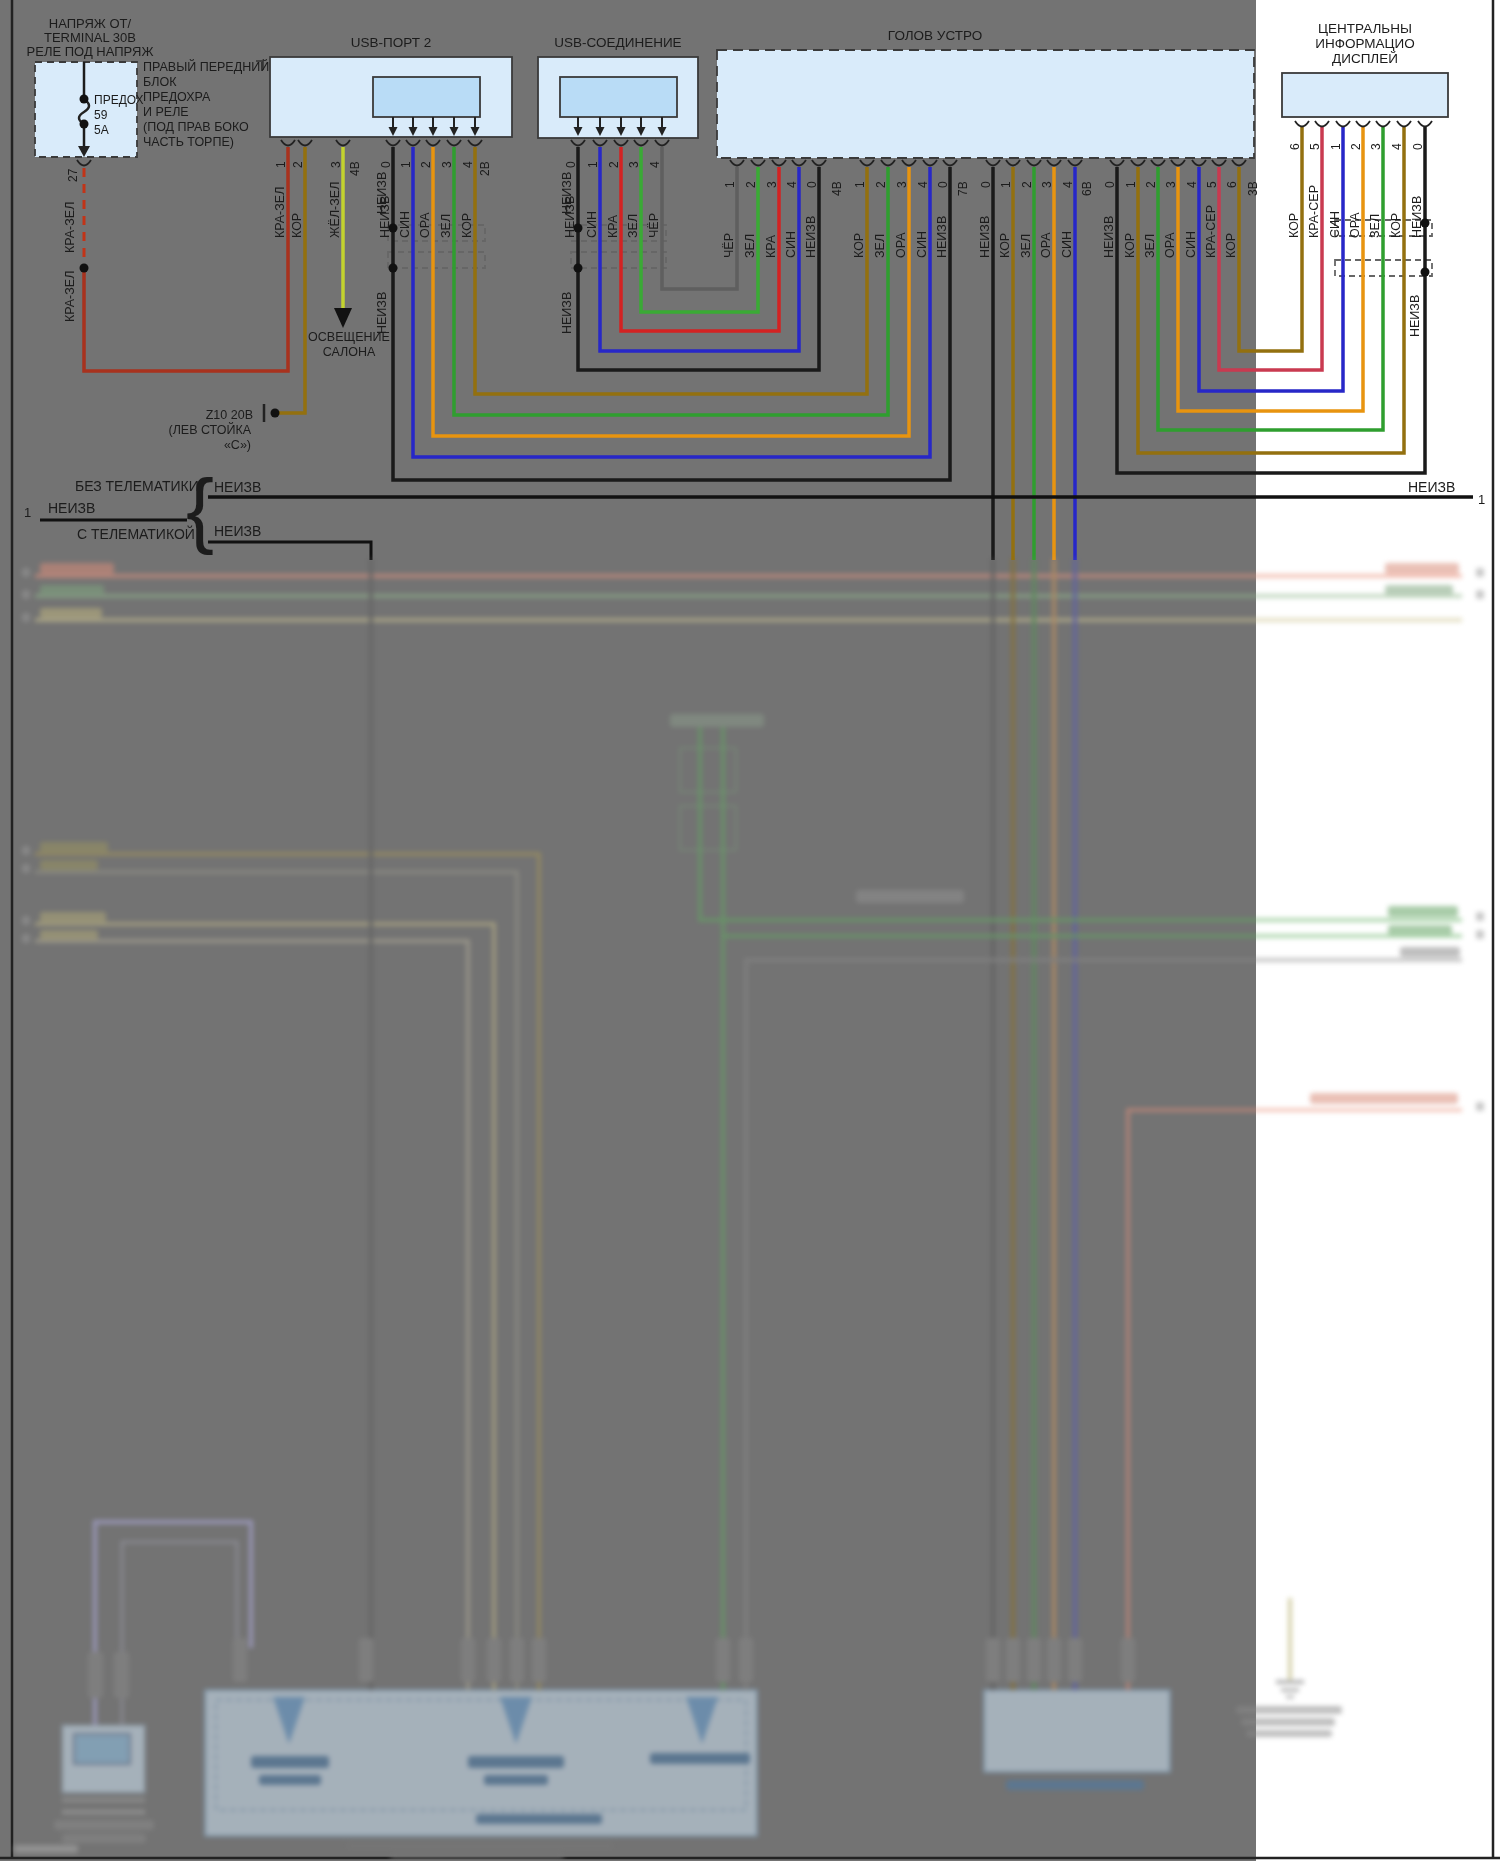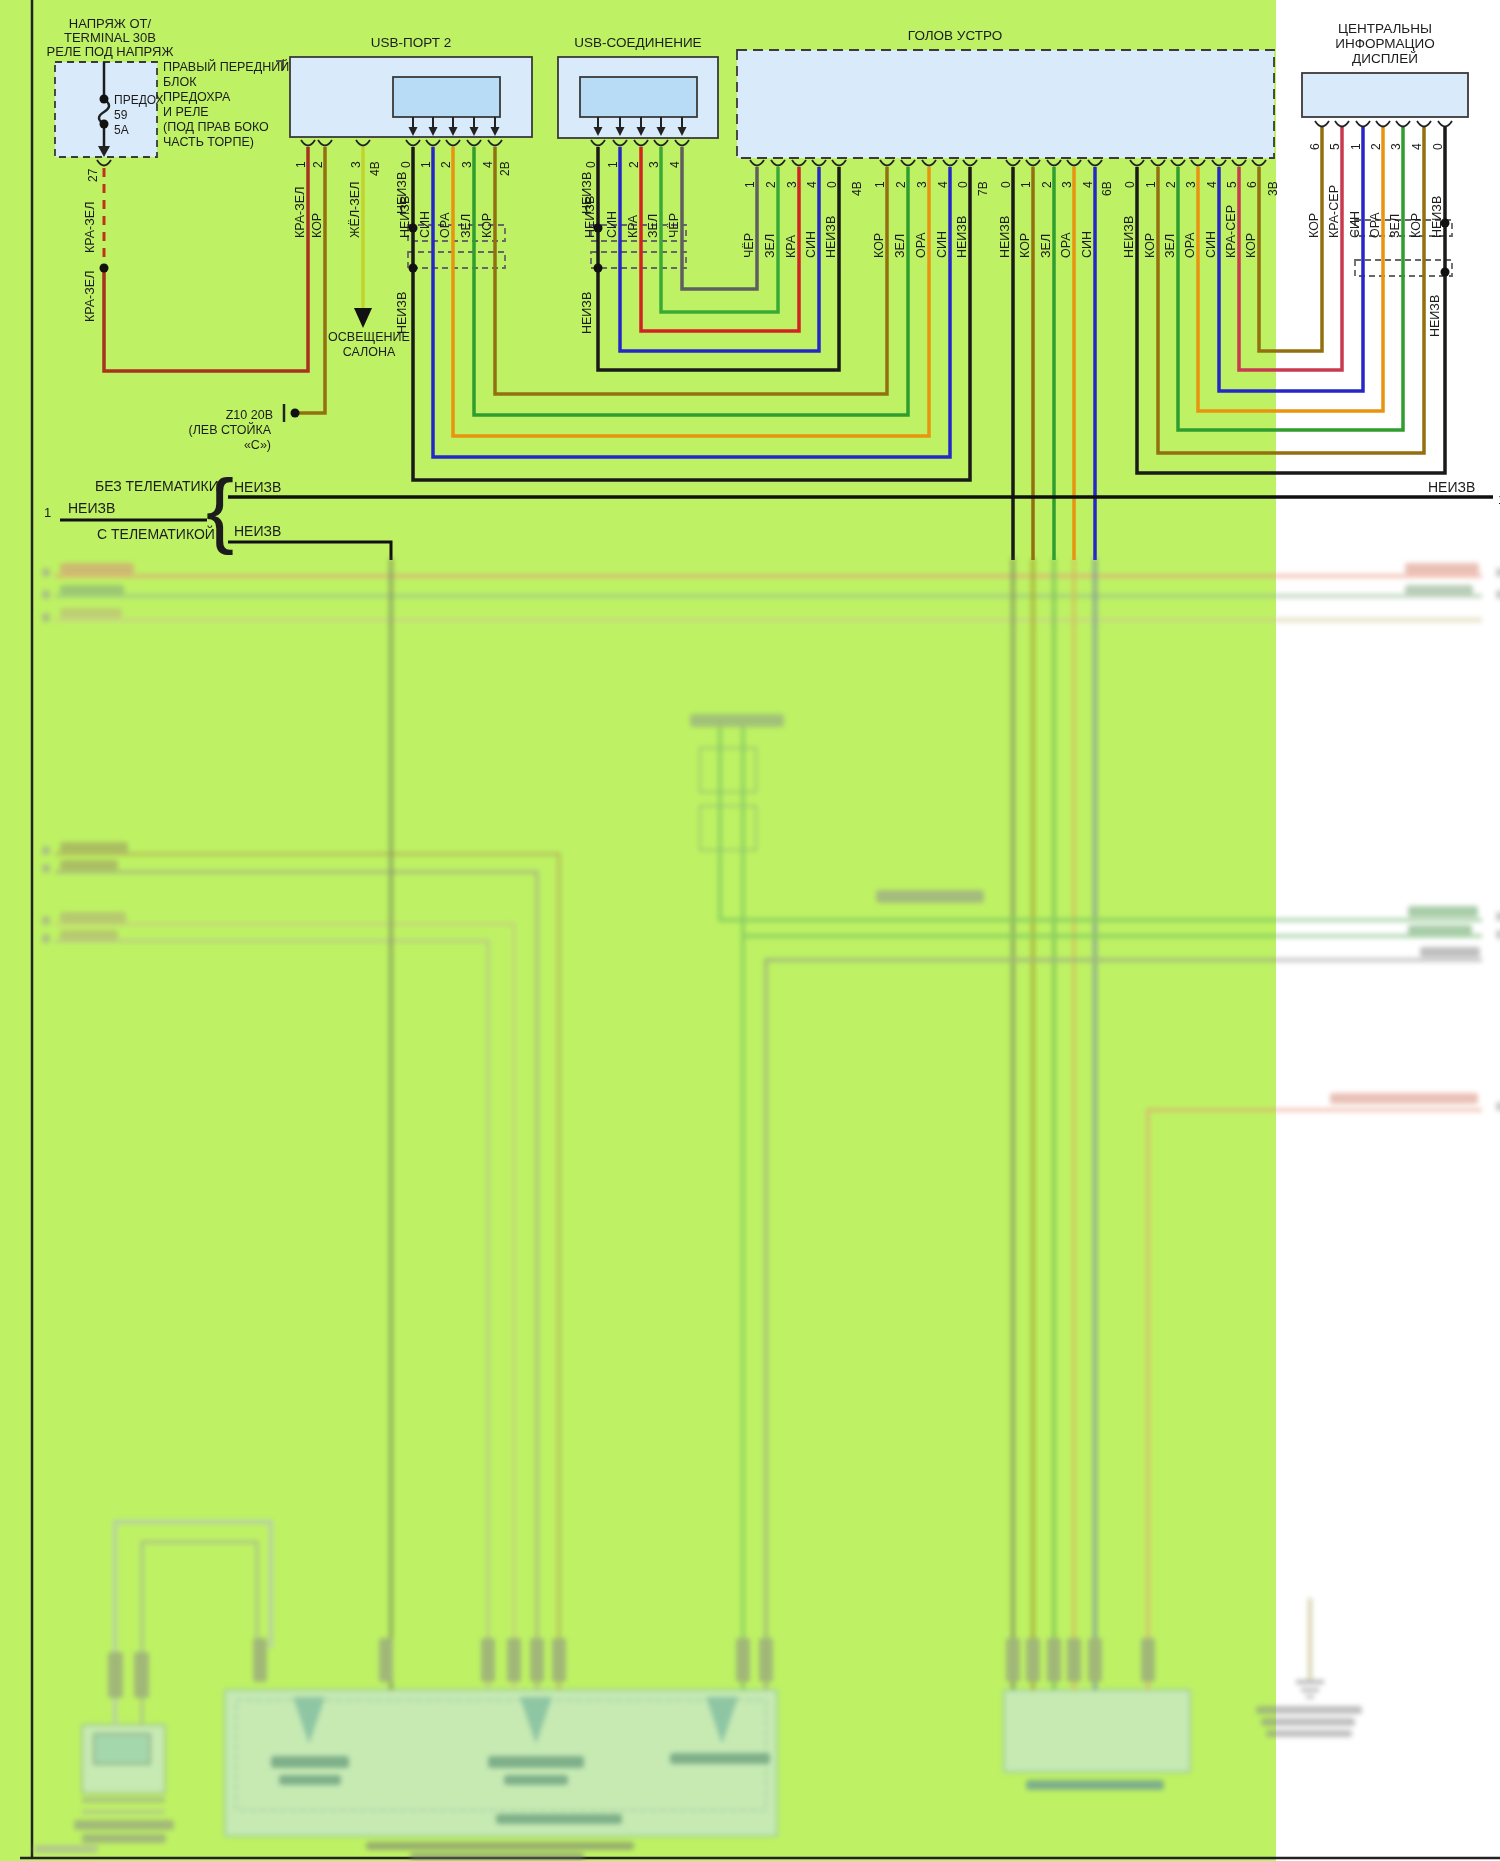--- a/index.html
+++ b/index.html
@@ -1,17 +1,17 @@
 <!DOCTYPE html>
 <html><head>
 <meta charset="utf-8">
 <style>
   html,body{margin:0;padding:0;background:#fff;}
-  #stage{width:1256px;height:1861px;position:relative;background:#bef264;
-         font-family:"Liberation Sans", sans-serif;padding-left:20px;}
+  #stage{width:1256px;height:1861px;position:relative;background:#737373;
+         font-family:"Liberation Sans", sans-serif;}
   svg{display:block;}
   text{font-family:"Liberation Sans", sans-serif;fill:#1c1c1c;}
   .blurz{filter:blur(2.4px);opacity:.55;}
 </style>
 </head>
 <body>
 
 <div id="stage">
   <svg id="diagram" width="1500" height="1861" viewBox="0 0 1500 1861">
       <rect x="35" y="62" width="102" height="95" fill="#d9ebfa" stroke="#3a3a3a" stroke-width="1.8" stroke-dasharray="7,5"></rect>

